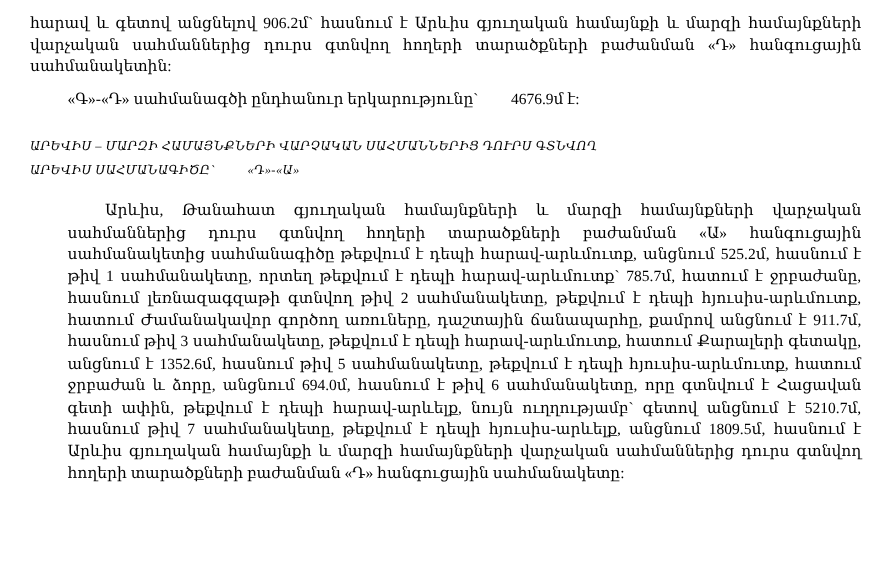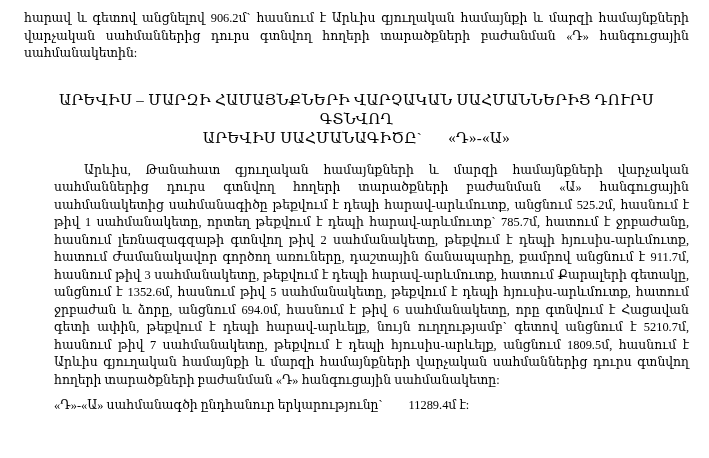--- a/index.html
+++ b/index.html
@@ -37,25 +37,26 @@
     margin-left: 30px;
   }
   .indent {
     text-indent: 30px;
   }
   .spacer-sm { height: 8px; }
   .spacer-md { height: 14px; }
   .spacer-lg { height: 20px; }
 
   .heading {
-    text-align: center;
-    font-size: 15px;
+    text-align: left;
+    font-size: 10px;
     line-height: 19px;
     letter-spacing: 0.3px;
     margin: 0;
+    font-style: italic;
   }
   .heading-line {
     display: block;
   }
   .gap-wide {
     display: inline-block;
     width: 26px;
   }
   .trailing-dot {
     position: absolute;
@@ -66,35 +67,35 @@
 </style>
 </head>
 <body>
 
 <div class="page">
 
   <p class="para justified">հարավ և գետով անցնելով 906.2մ` հասնում է Արևիս գյուղական համայնքի և մարզի համայնքների վարչական սահմաններից դուրս գտնվող հողերի տարածքների բաժանման «Դ» հանգուցային սահմանակետին:</p>
 
   <div class="spacer-sm"></div>
 
+  <p class="para indent">
+    <span>«Գ»-«Դ» սահմանագծի ընդհանուր երկարությունը`</span><span class="gap-wide"></span><span>4676.9մ է:</span>
+  </p>
 
   <div class="spacer-lg"></div>
 
   <div class="heading">
     <span class="heading-line">ԱՐԵՎԻՍ – ՄԱՐԶԻ ՀԱՄԱՅՆՔՆԵՐԻ ՎԱՐՉԱԿԱՆ ՍԱՀՄԱՆՆԵՐԻՑ ԴՈՒՐՍ ԳՏՆՎՈՂ</span>
     <span class="heading-line">
       <span>ԱՐԵՎԻՍ ՍԱՀՄԱՆԱԳԻԾԸ`</span><span class="gap-wide"></span><span>«Դ»-«Ա»</span>
     </span>
   </div>
 
   <div class="spacer-md"></div>
 
   <p class="para indent last-left">Արևիս, Թանահատ գյուղական համայնքների և մարզի համայնքների վարչական սահմաններից դուրս գտնվող հողերի տարածքների բաժանման «Ա» հանգուցային սահմանակետից սահմանագիծը թեքվում է դեպի հարավ-արևմուտք, անցնում 525.2մ, հասնում է թիվ 1 սահմանակետը, որտեղ թեքվում է դեպի հարավ-արևմուտք` 785.7մ, հատում է ջրբաժանը, հասնում լեռնազագզաթի գտնվող թիվ 2 սահմանակետը, թեքվում է դեպի հյուսիս-արևմուտք, հատում Ժամանակավոր գործող առուները, դաշտային ճանապարհը, քամրով անցնում է 911.7մ, հասնում թիվ 3 սահմանակետը, թեքվում է դեպի հարավ-արևմուտք, հատում Քարալերի գետակը, անցնում է 1352.6մ, հասնում թիվ 5 սահմանակետը, թեքվում է դեպի հյուսիս-արևմուտք, հատում ջրբաժան և ձորը, անցնում 694.0մ, հասնում է թիվ 6 սահմանակետը, որը գտնվում է Հացավան գետի ափին, թեքվում է դեպի հարավ-արևելք, նույն ուղղությամբ` գետով անցնում է 5210.7մ, հասնում թիվ 7 սահմանակետը, թեքվում է դեպի հյուսիս-արևելք, անցնում 1809.5մ, հասնում է Արևիս գյուղական համայնքի և մարզի համայնքների վարչական սահմաններից դուրս գտնվող հողերի տարածքների բաժանման «Դ» հանգուցային սահմանակետը:</p>
 
   <div class="spacer-sm"></div>
 
-  <p class="para indent">
-    <span>«Դ»-«Ա» սահմանագծի ընդհանուր երկարությունը`</span><span class="gap-wide"></span><span>11289.4մ է:</span>
-  </p>
 
   <span class="trailing-dot">.</span>
 
 </div>
 
 </body></html>

